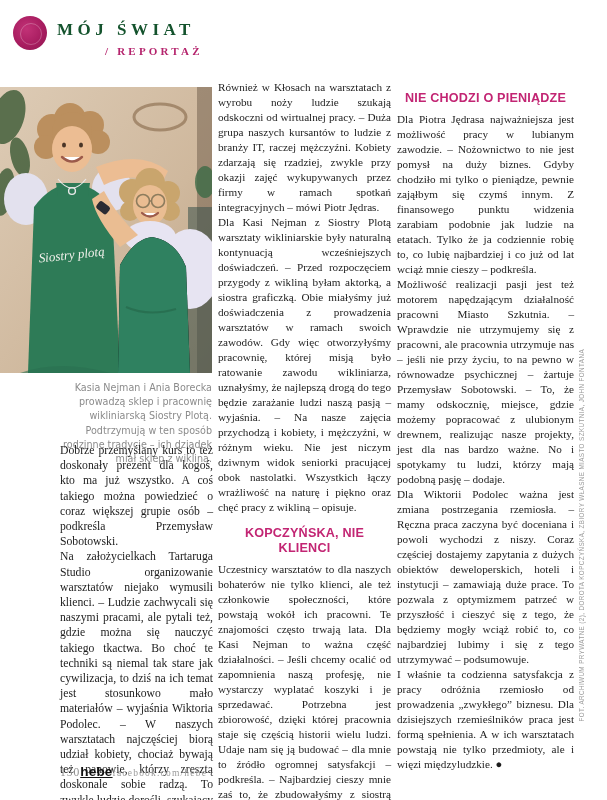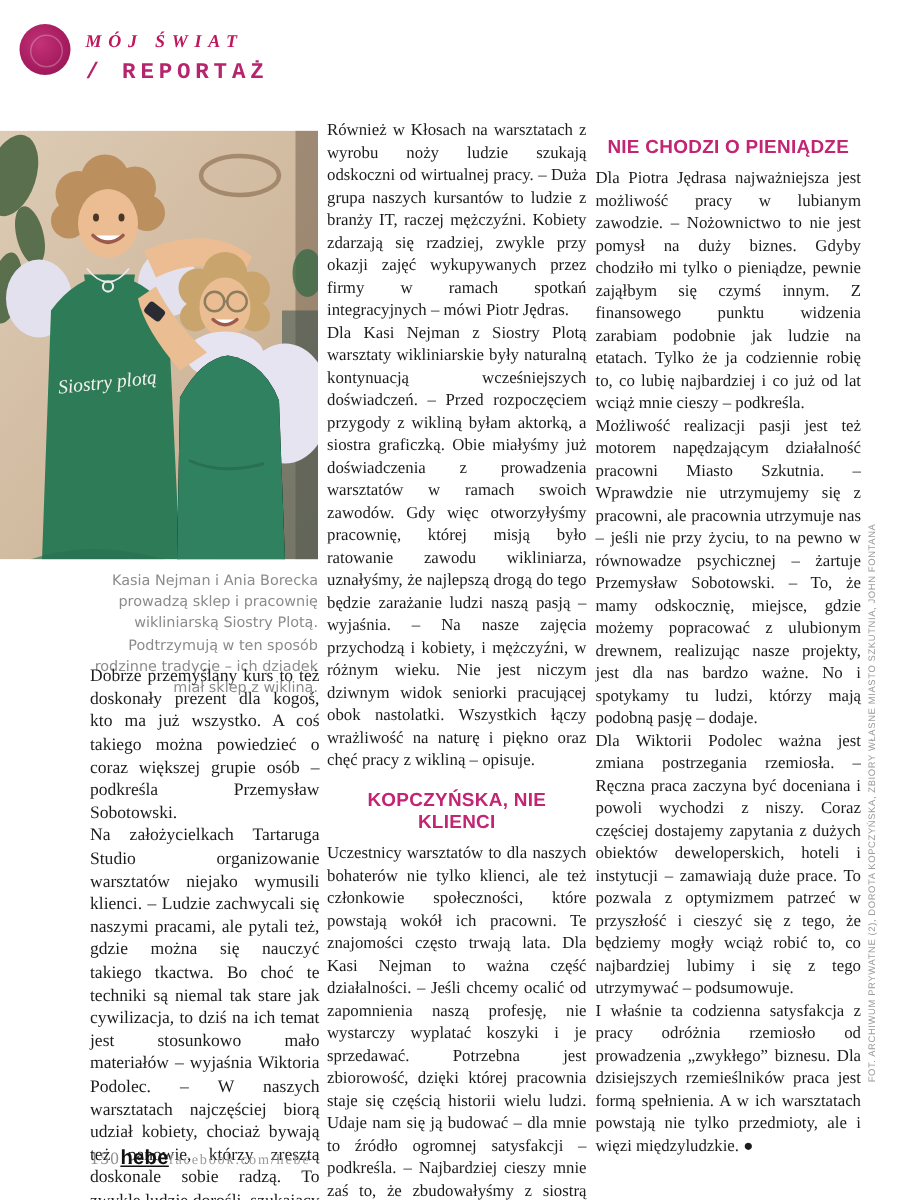--- a/index.html
+++ b/index.html
@@ -13,26 +13,26 @@
   .badge{
     left:13px;top:16px;width:34px;height:34px;border-radius:50%;
     background:radial-gradient(circle at 40% 38%, #c23277 0%, #a81d60 55%, #8f1650 100%);
   }
   .badge-inner{
     position:absolute;left:7px;top:7px;width:20px;height:20px;border-radius:50%;
     border:1.5px solid rgba(255,255,255,0.25);
   }
   .kicker-block{left:57px;top:20px;}
   .kicker{
-    font-family:"Liberation Serif",serif;font-weight:bold;font-size:12px;
-    letter-spacing:4.5px;color:#be185d;font-style:italic;
+    font-family:"Liberation Serif",serif;font-weight:bold;font-size:17px;
+    letter-spacing:4.5px;color:#14532d;
   }
   .kicker-sub{
-    font-family:Liberation Mono, monospace;font-weight:bold;font-size:15px;
-    letter-spacing:3.2px;color:#b5246d;margin-top:5px;
+    font-family:Liberation Serif, serif;font-weight:bold;font-size:11px;
+    letter-spacing:3.2px;color:#b5246d;margin-top:5px;margin-left:48px;
   }
 
   
   .photo{left:0;top:87px;width:212px;height:286px;overflow:hidden;}
   .caption{
     left:60px;top:381px;width:152px;
     font-family:"DejaVu Sans","Liberation Sans",sans-serif;
     font-size:9.6px;line-height:14.2px;color:#8b8b8b;text-align:right;
   }
 

